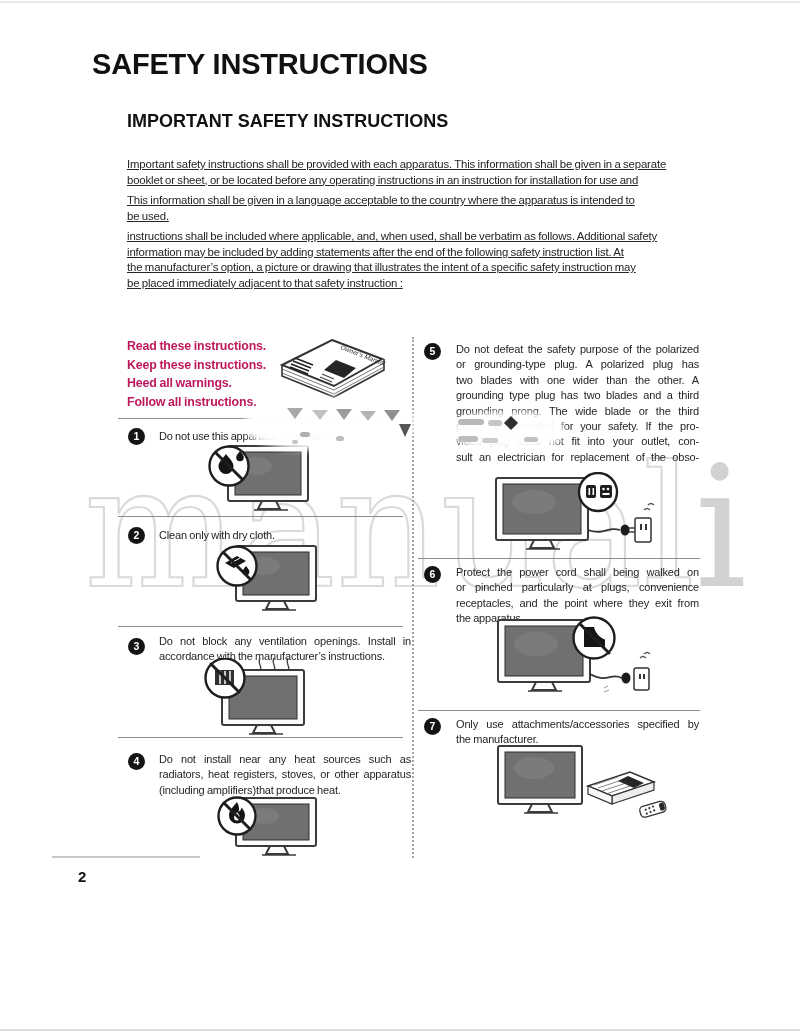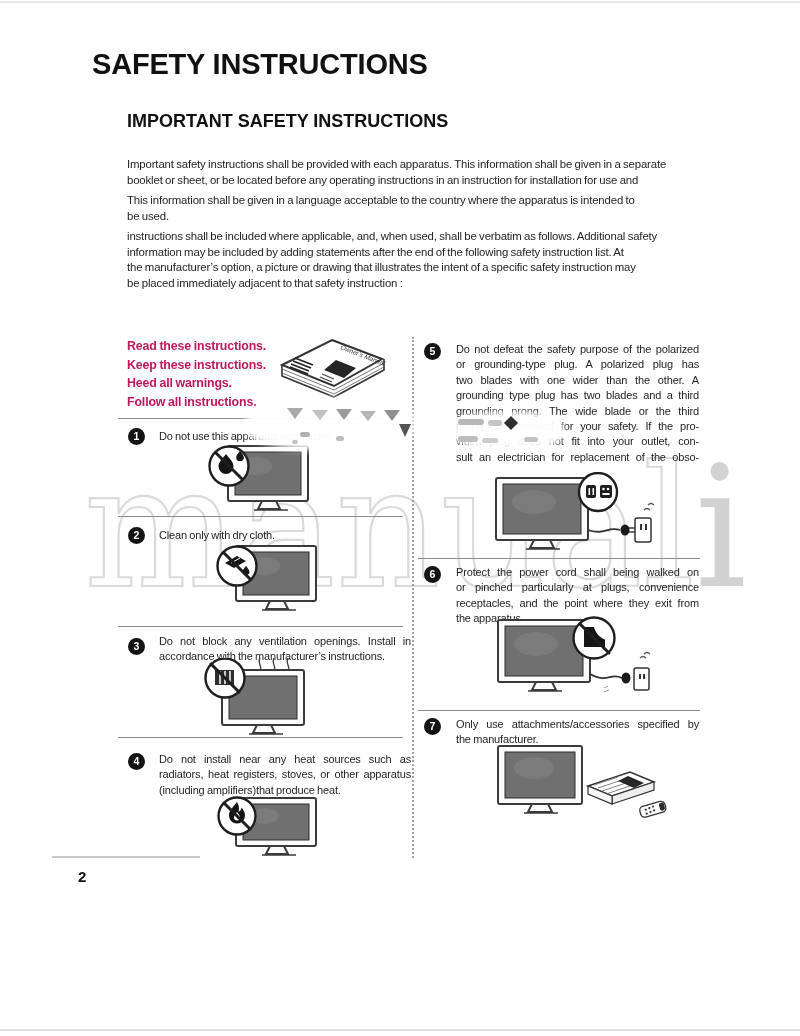--- a/index.html
+++ b/index.html
@@ -4,21 +4,21 @@
 <title>Safety Instructions — Page 2</title>
 <style>
   html,body{margin:0;padding:0;}
   body{width:800px;height:1036px;position:relative;background:#ffffff;
        font-family:"Liberation Sans",sans-serif;color:#242424;overflow:hidden;}
   .abs{position:absolute;}
   .edge{background:#e9e9e9;height:2px;width:800px;left:0;}
   .h1{left:92px;top:48px;font-size:29px;font-weight:700;color:#111;letter-spacing:-0.2px;}
   .h2{left:127px;top:111px;font-size:18px;font-weight:700;color:#111;}
   .intro{left:127px;top:157px;width:590px;font-size:11.4px;line-height:15.5px;z-index:3;}
-  .intro .para{margin-bottom:5px;}
+  .intro .para{margin-bottom:5px;text-decoration:underline;}
   .noj .line{white-space:nowrap;text-align:left !important;text-align-last:left !important;}
   .line{letter-spacing:-0.15px;word-spacing:-0.6px;}
   .just{text-align:justify;text-align-last:justify;}
   .boldlist{left:127px;top:337px;font-size:12.4px;font-weight:700;line-height:18.7px;color:#be185d;z-index:3;}
   .divider{left:412px;top:337px;height:521px;width:0;border-left:2px dotted #a3a3a3;z-index:3;}
   .sep{height:1px;background:#8c8c8c;z-index:3;}
   .badge{width:17px;height:17px;border-radius:50%;background:#141414;color:#fff;
          font-size:10.5px;font-weight:700;text-align:center;line-height:17px;z-index:3;}
   .itext{font-size:11px;line-height:15.4px;color:#252525;z-index:3;}
   .itL{width:252px;}

